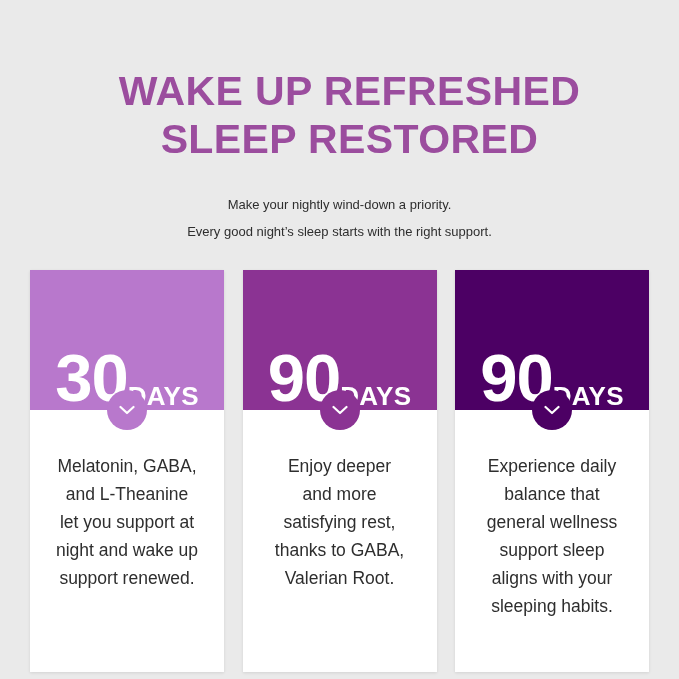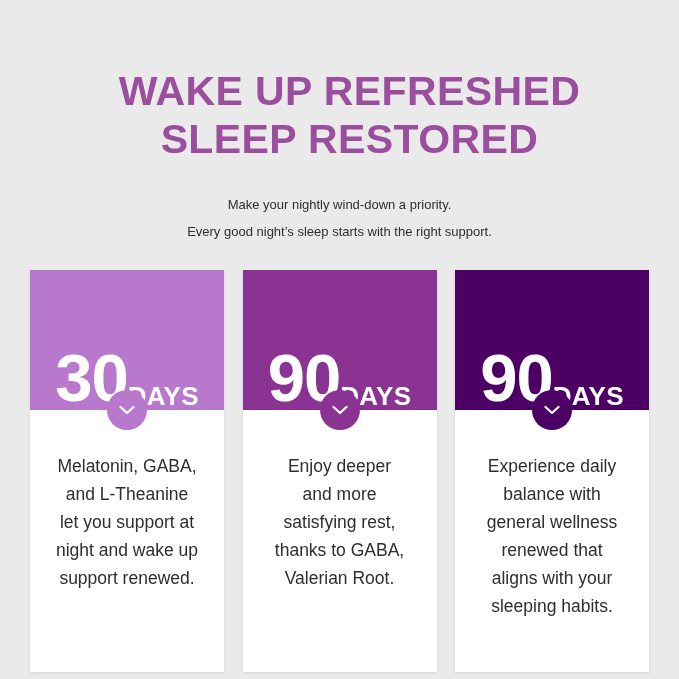--- a/index.html
+++ b/index.html
@@ -184,22 +184,22 @@
         <div class="chevron-badge" style="background-color: rgb(76, 0, 100);">
           <span>
             <svg width="16" height="10" viewBox="0 0 16 10" aria-hidden="true">
               <path d="M1.5 2 L8 8 L14.5 2" fill="none" stroke="#ffffff" stroke-width="2.2" stroke-linecap="round" stroke-linejoin="round"></path>
             </svg>
           </span>
         </div>
       </div>
       <div class="card-body">
         <span class="line">Experience daily</span>
-        <span class="line">balance with</span>
+        <span class="line">balance that</span>
         <span class="line">general wellness</span>
-        <span class="line">renewed that</span>
+        <span class="line">support sleep</span>
         <span class="line">aligns with your</span>
         <span class="line">sleeping habits.</span>
       </div>
     </div>
 
   </div>
 </div>
 
 </body></html>

